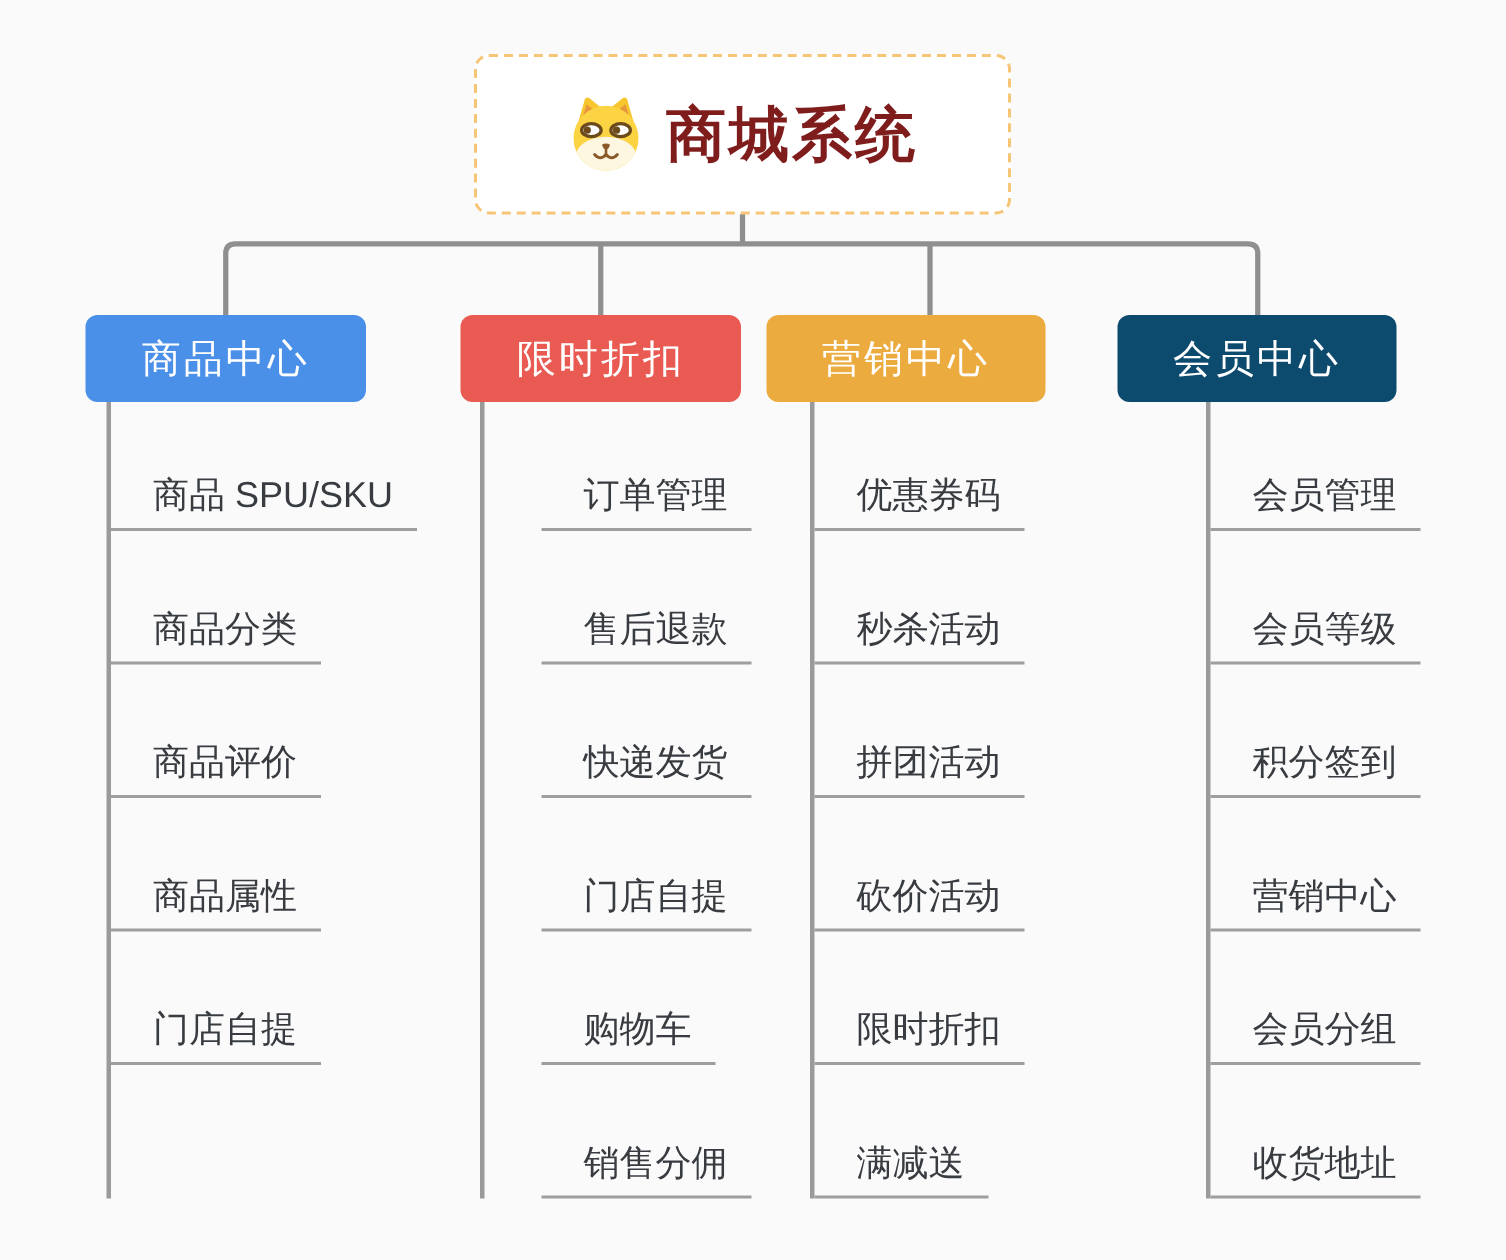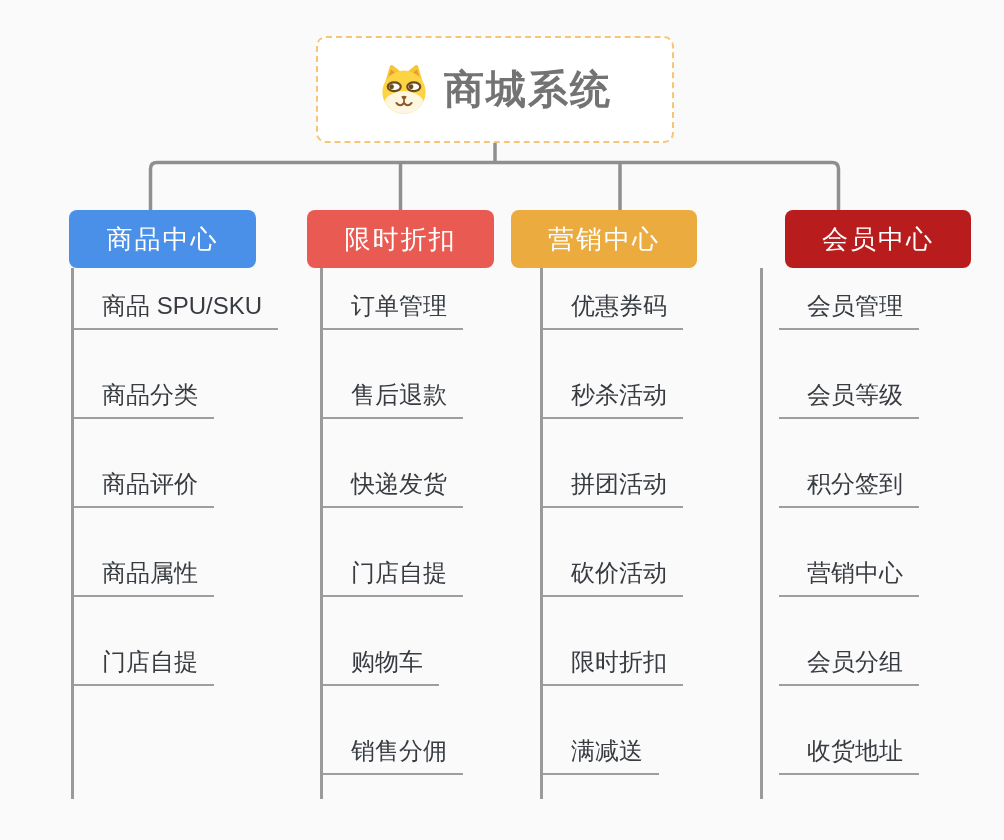--- a/index.html
+++ b/index.html
@@ -37,36 +37,36 @@
   .branch-2{left:511px;width:186px;}
   .branch-3{left:745px;width:186px;}
 
   
   .col{
     position:absolute;top:268px;height:531px;
     border-left:3px solid #9a9a9a;
     box-sizing:content-box;
   }
   .col-0{left:71px;}
-  .col-1{left:320px;}
+  .col-1{left:320px;padding-left:38px;}
   .col-2{left:540px;}
-  .col-3{left:760px;padding-left:16px;}
+  .col-3{left:804px;}
 
   .item{
     height:89px;
     display:flex;align-items:flex-end;
     width:max-content;
     padding:0 16px 6px 28px;
     border-bottom:2px solid #9e9e9e;
     box-sizing:border-box;
     font-size:24px;color:#383c41;
     cursor:pointer;
     white-space:nowrap;
   }
-  .item:first-child{height:62px;text-align:center;}
+  .item:first-child{height:86px;text-align:center;}
 </style>
 </head>
 <body>
 
 <div class="canvas">
 
   <svg class="connectors" viewBox="0 0 1004 840" xmlns="http://www.w3.org/2000/svg">
     <g stroke="#8f8f8f" stroke-width="3.5" fill="none">
       <path d="M495,141 L495,162.5"></path>
       <path d="M150.5,210 L150.5,169 Q150.5,162.5 157,162.5 L832,162.5 Q838.5,162.5 838.5,169 L838.5,210"></path>
@@ -93,33 +93,33 @@
 
       <ellipse cx="15" cy="21" rx="6" ry="4" fill="#ffffff" stroke="#6b4a1c" stroke-width="2"></ellipse>
       <circle cx="12.5" cy="21" r="2.2" fill="#6b4a1c"></circle>
       <ellipse cx="33" cy="21" rx="6" ry="4" fill="#ffffff" stroke="#6b4a1c" stroke-width="2"></ellipse>
       <circle cx="30.5" cy="21" r="2.2" fill="#6b4a1c"></circle>
 
       <path d="M21.5,30 Q24,28.5 26.5,30 Q25.5,33 24,33 Q22.5,33 21.5,30 Z" fill="#8b5a2b"></path>
       <path d="M24,33 L24,36" stroke="#8b5a2b" stroke-width="1.6" fill="none" stroke-linecap="round"></path>
       <path d="M17,36 Q20.5,40 24,36 Q27.5,40 31,36" stroke="#8b5a2b" stroke-width="1.8" fill="none" stroke-linecap="round"></path>
     </svg>
-    <span class="root-title" style="color: #737373;">商城系统</span>
-  </div>
-
-  <div class="branch-box branch-0" style="background: rgb(74, 143, 232); margin-left: 12px;">
+    <span class="root-title" style="color: #7f1d1d;">商城系统</span>
+  </div>
+
+  <div class="branch-box branch-0" style="background: rgb(74, 143, 232);">
     <span>商品中心</span>
   </div>
   <div class="branch-box branch-1" style="background: rgb(233, 91, 82);">
     <span>限时折扣</span>
   </div>
   <div class="branch-box branch-2" style="background: rgb(235, 171, 63);">
     <span>营销中心</span>
   </div>
-  <div class="branch-box branch-3" style="background: #b91c1c; margin-left: 40px;">
+  <div class="branch-box branch-3" style="background: #0c4a6e;">
     <span>会员中心</span>
   </div>
 
   <div class="col col-0">
     <div class="item">
         <span>商品 SPU/SKU</span>
       </div>
     <div class="item">
         <span>商品分类</span>
       </div>

